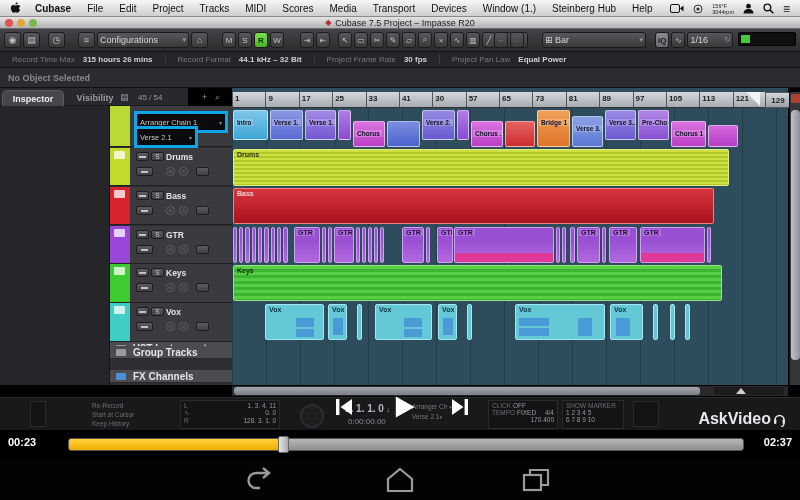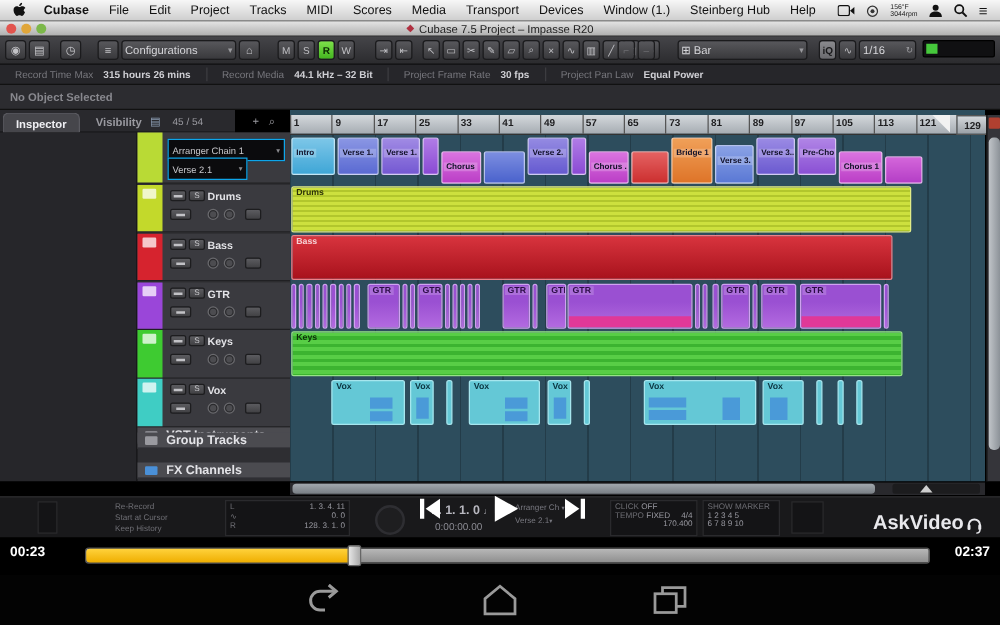--- a/index.html
+++ b/index.html
@@ -59,21 +59,21 @@
   .tfolder{position:absolute;left:4px;top:3px;width:11px;height:8px;background:rgba(255,255,255,.75);border-radius:1px;}
   .tname{position:absolute;left:56px;top:4px;font-size:8.5px;font-weight:bold;color:#e2e2e6;}
   .tbtn{position:absolute;width:13px;height:9px;background:linear-gradient(#5c5c60,#414144);border:1px solid #1d1d1f;border-radius:2px;color:#c6c6ca;font-size:6.5px;display:flex;align-items:center;justify-content:center;}
   .tdash{width:7px;height:2px;background:#c2c2c6;}
   .tcirc{position:absolute;width:9px;height:9px;border-radius:50%;background:#2a2a2d;border:1px solid #6a6a6e;}
   .tcirc i{display:block;width:5px;height:5px;border-radius:50%;background:#4c4c50;margin:1px;}
   .frow{position:absolute;left:0;width:122px;height:13px;background:#4b4b50;border-bottom:1px solid #29292c;display:flex;align-items:center;}
   .fico{width:10px;height:7px;background:#9a9aa0;border-radius:1px;margin-left:6px;}
   .flab{font-size:10px;font-weight:bold;color:#e4e4e8;margin-left:7px;}
 
-  .blackfield{position:absolute;background:#0b0b0d;border:1px solid #0ea5e9;color:#c8c8cc;font-size:7.5px;display:flex;align-items:center;padding:8px 3px;justify-content:space-between;}
+  .blackfield{position:absolute;background:#0b0b0d;border:3px solid #0ea5e9;color:#c8c8cc;font-size:7.5px;display:flex;align-items:center;padding:8px 3px;justify-content:space-between;}
 
   
   #timeline{left:232px;top:88px;width:556px;height:297px;background:#2d4d5d;}
   #timeline .grid{position:absolute;left:0;top:20px;width:556px;height:277px;background:repeating-linear-gradient(90deg,rgba(0,0,0,.22) 0 1px,transparent 1px 34px);}
   #ruler{position:absolute;left:0;top:4px;width:534px;height:16px;display:flex;background:linear-gradient(#d4d8dc,#a6acb2);border-bottom:1px solid #333;}
   #ruler .tick{width:33.4px;border-left:1px solid #555;font-size:8px;font-weight:bold;color:#1d1d1f;padding:2px 0 0 2px;}
   #ruler-end{position:absolute;left:533px;top:4px;width:26px;height:16px;background:linear-gradient(#d4d8dc,#9aa0a6);border:1px solid #555;font-size:8px;font-weight:bold;color:#1d1d1f;display:flex;align-items:center;justify-content:center;}
   #end-tri{position:absolute;left:514px;top:4px;width:0;height:0;border-top:14px solid #f2f2f2;border-left:14px solid transparent;}
 
   .lane{position:absolute;left:0;width:556px;}
@@ -252,21 +252,21 @@
         </span>
     </div>
   </div>
 
   <div id="infobar" class="abs">
     <span class="grp">
         <span class="lab">Record Time Max</span>
         <span class="val">315 hours 26 mins</span>
       </span>
     <span class="grp">
-        <span class="lab">Record Media</span>
+        <span class="lab">Record Format</span>
         <span class="val">44.1 kHz – 32 Bit</span>
       </span>
     <span class="grp">
         <span class="lab">Project Frame Rate</span>
         <span class="val">30 fps</span>
       </span>
     <span class="grp" style="border-right:none;">
         <span class="lab">Project Pan Law</span>
         <span class="val">Equal Power</span>
       </span>
@@ -423,21 +423,21 @@
   <div id="timeline" class="abs">
     <div class="grid"></div>
 
     <div id="ruler">
       <span class="tick">1</span>
       <span class="tick">9</span>
       <span class="tick">17</span>
       <span class="tick">25</span>
       <span class="tick">33</span>
       <span class="tick">41</span>
-      <span class="tick">49</span>
+      <span class="tick">30</span>
       <span class="tick">57</span>
       <span class="tick">65</span>
       <span class="tick">73</span>
       <span class="tick">81</span>
       <span class="tick">89</span>
       <span class="tick">97</span>
       <span class="tick">105</span>
       <span class="tick">113</span>
       <span class="tick">121</span>
     </div>

